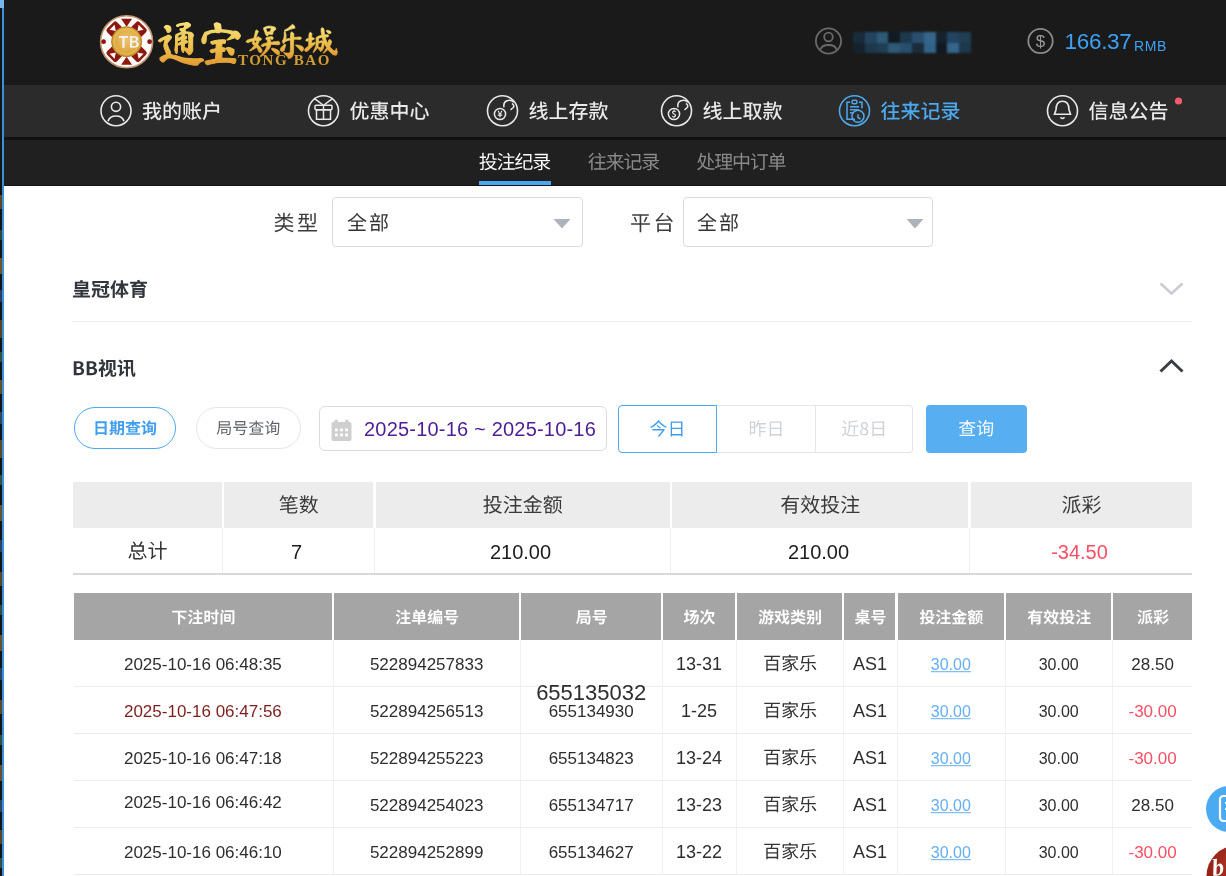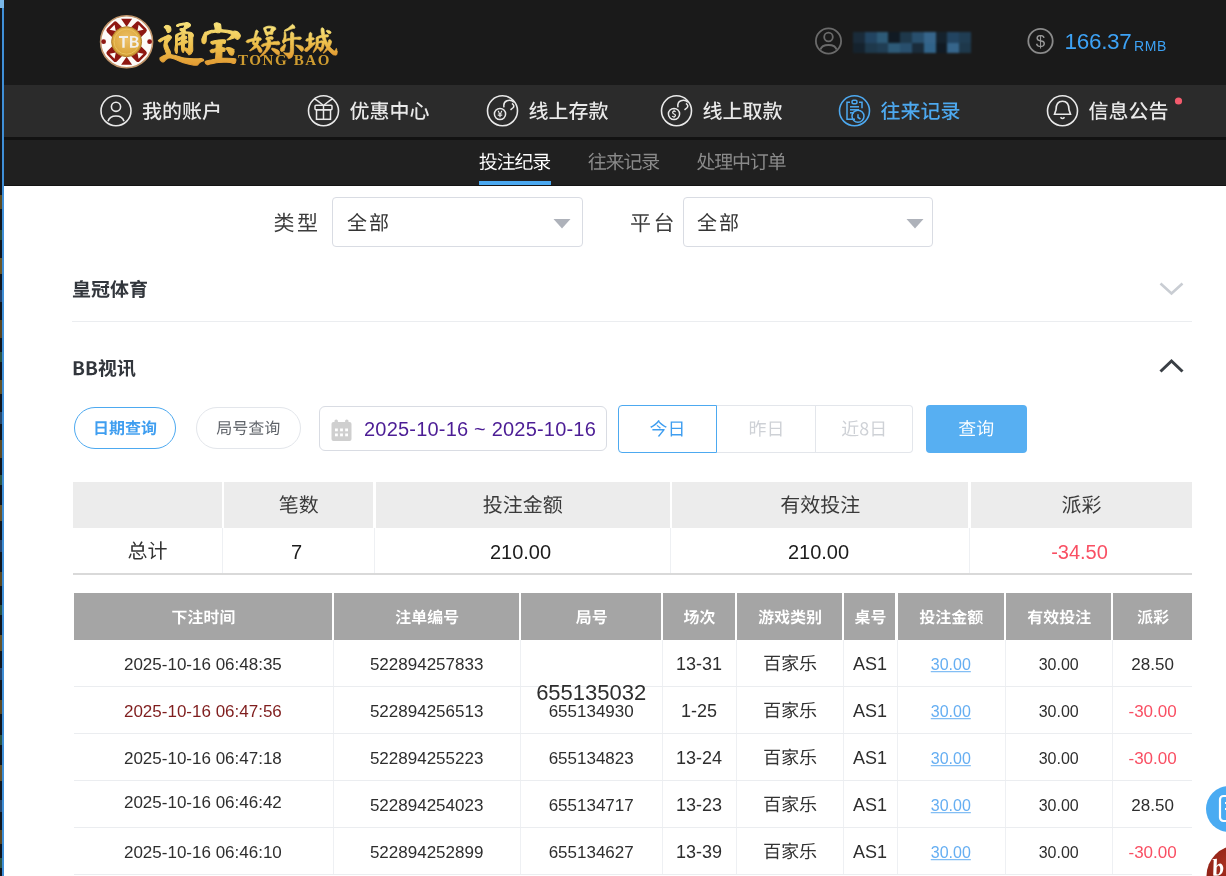--- a/index.html
+++ b/index.html
@@ -134,21 +134,21 @@
 <div style="position:absolute;left:591.2px;top:805.8px;transform:translate(-50%,-50%);font-family:'Liberation Sans',sans-serif;font-size:17px;font-weight:normal;color:#2e2e2e;white-space:nowrap; line-height:1.1;">655134717</div>
 <div style="position:absolute;left:698.95px;top:805.8px;transform:translate(-50%,-50%);font-family:'Liberation Sans',sans-serif;font-size:18px;font-weight:normal;color:#2e2e2e;white-space:nowrap; line-height:1.1;">13-23</div>
 <div style="position:absolute;left:869.95px;top:805.8px;transform:translate(-50%,-50%);font-family:'Liberation Sans',sans-serif;font-size:18px;font-weight:normal;color:#2e2e2e;white-space:nowrap; line-height:1.1;">AS1</div>
 <div style="position:absolute;left:950.8px;top:805.8px;transform:translate(-50%,-50%);font-family:'Liberation Sans',sans-serif;font-size:16px;font-weight:normal;color:#65aef2;white-space:nowrap;text-decoration:underline; line-height:1.1;">30.00</div>
 <div style="position:absolute;left:1058.7px;top:805.8px;transform:translate(-50%,-50%);font-family:'Liberation Sans',sans-serif;font-size:16px;font-weight:normal;color:#2e2e2e;white-space:nowrap; line-height:1.1;">30.00</div>
 <div style="position:absolute;left:1152.6px;top:805.8px;transform:translate(-50%,-50%);font-family:'Liberation Sans',sans-serif;font-size:17px;font-weight:normal;color:#2e2e2e;white-space:nowrap; line-height:1.1;">28.50</div>
 <div style="position:absolute;left:74px;top:874px;width:1118px;height:1px;background:#ebedf0;"></div>
 <div style="position:absolute;left:202.9px;top:852.8px;transform:translate(-50%,-50%);font-family:'Liberation Sans',sans-serif;font-size:17px;font-weight:normal;color:#2e2e2e;white-space:nowrap; line-height:1.1;">2025-10-16 06:46:10</div>
 <div style="position:absolute;left:426.65px;top:852.8px;transform:translate(-50%,-50%);font-family:'Liberation Sans',sans-serif;font-size:17px;font-weight:normal;color:#2e2e2e;white-space:nowrap; line-height:1.1;">522894252899</div>
 <div style="position:absolute;left:591.2px;top:852.8px;transform:translate(-50%,-50%);font-family:'Liberation Sans',sans-serif;font-size:17px;font-weight:normal;color:#2e2e2e;white-space:nowrap; line-height:1.1;">655134627</div>
-<div style="position:absolute;left:698.95px;top:852.8px;transform:translate(-50%,-50%);font-family:'Liberation Sans',sans-serif;font-size:18px;font-weight:normal;color:#2e2e2e;white-space:nowrap; line-height:1.1;">13-39</div>
+<div style="position:absolute;left:698.95px;top:852.8px;transform:translate(-50%,-50%);font-family:'Liberation Sans',sans-serif;font-size:18px;font-weight:normal;color:#2e2e2e;white-space:nowrap; line-height:1.1;">13-22</div>
 <div style="position:absolute;left:869.95px;top:852.8px;transform:translate(-50%,-50%);font-family:'Liberation Sans',sans-serif;font-size:18px;font-weight:normal;color:#2e2e2e;white-space:nowrap; line-height:1.1;">AS1</div>
 <div style="position:absolute;left:950.8px;top:852.8px;transform:translate(-50%,-50%);font-family:'Liberation Sans',sans-serif;font-size:16px;font-weight:normal;color:#65aef2;white-space:nowrap;text-decoration:underline; line-height:1.1;">30.00</div>
 <div style="position:absolute;left:1058.7px;top:852.8px;transform:translate(-50%,-50%);font-family:'Liberation Sans',sans-serif;font-size:16px;font-weight:normal;color:#2e2e2e;white-space:nowrap; line-height:1.1;">30.00</div>
 <div style="position:absolute;left:1152.6px;top:852.8px;transform:translate(-50%,-50%);font-family:'Liberation Sans',sans-serif;font-size:17px;font-weight:normal;color:#f94f63;white-space:nowrap; line-height:1.1;">-30.00</div>
 <div style="position:absolute;left:1205.5px;top:785.5px;width:46px;height:46px;border-radius:50%;background:#4aabf2;overflow:visible;"></div>
 <svg width="1226" height="876" viewBox="0 0 1226 876" style="position:absolute;left:0;top:0;pointer-events:none;">
 <defs>
       <linearGradient id="gold" x1="0" y1="0" x2="0" y2="1">
         <stop offset="0" stop-color="#e29b33"></stop>
         <stop offset="0.45" stop-color="#eec04c"></stop>

